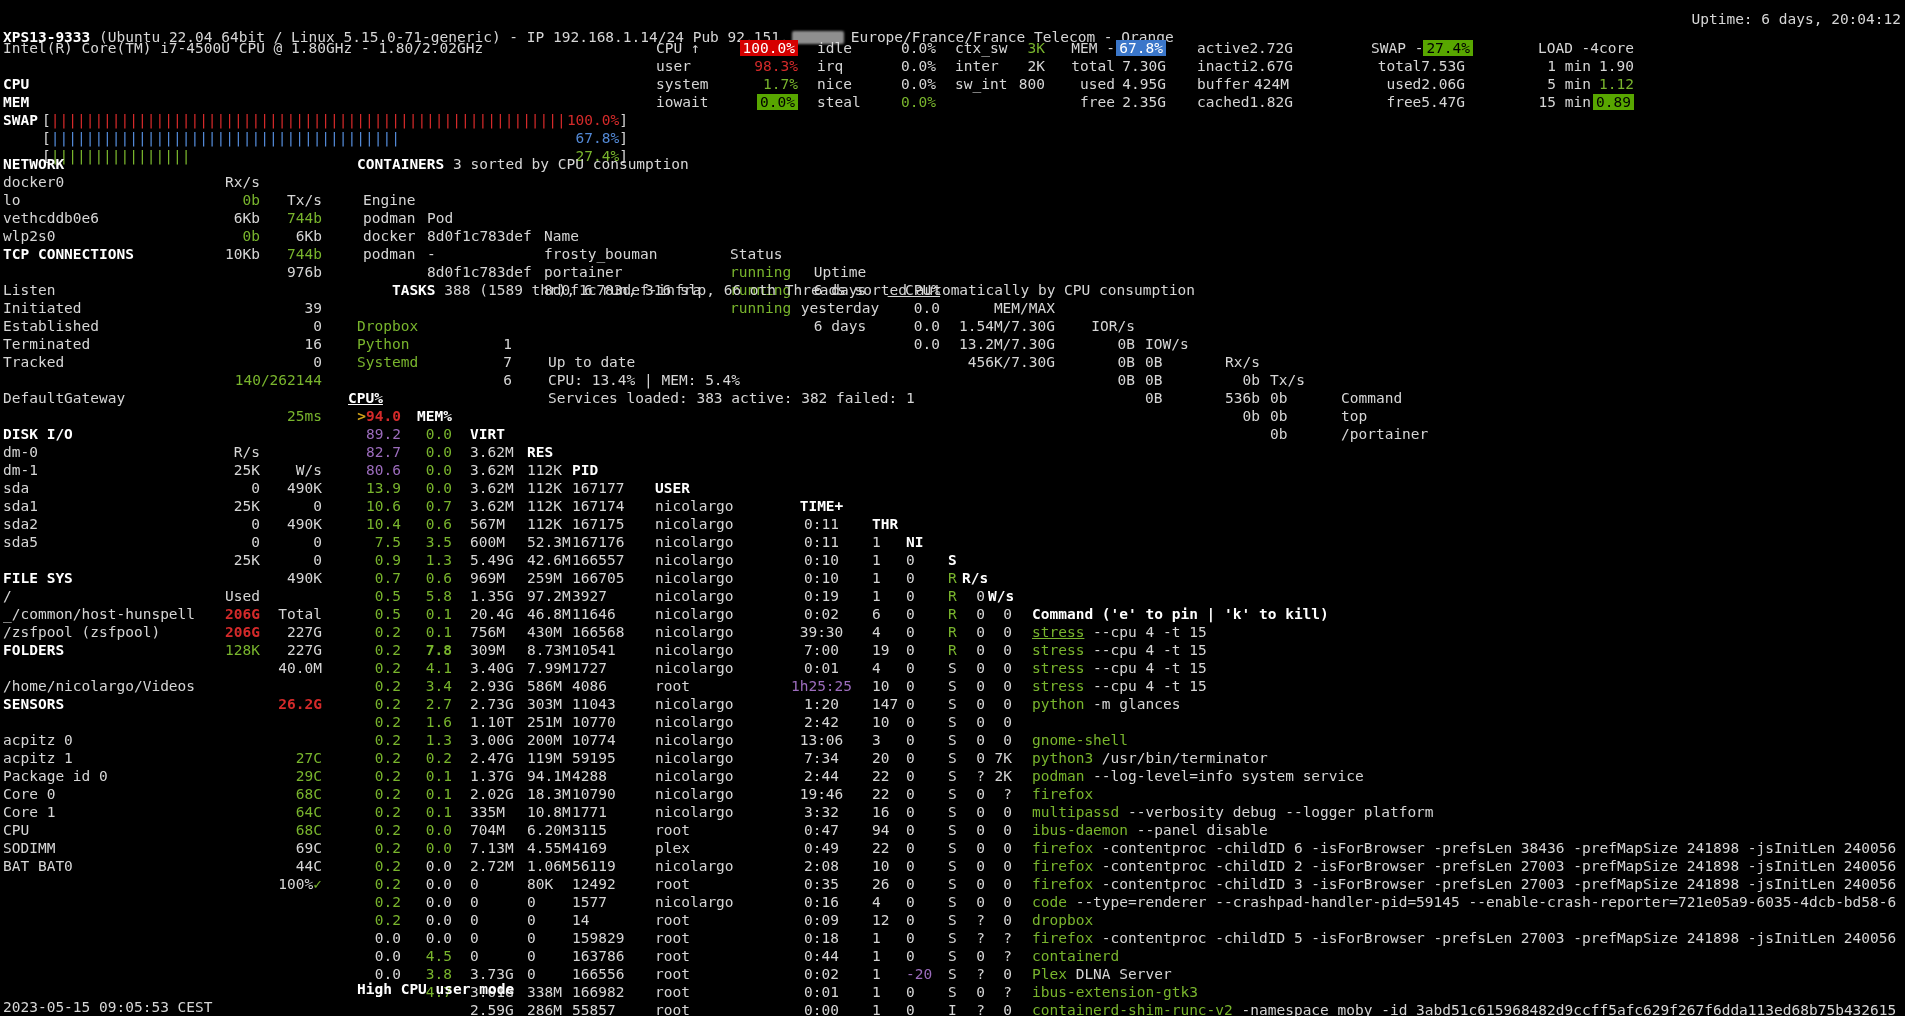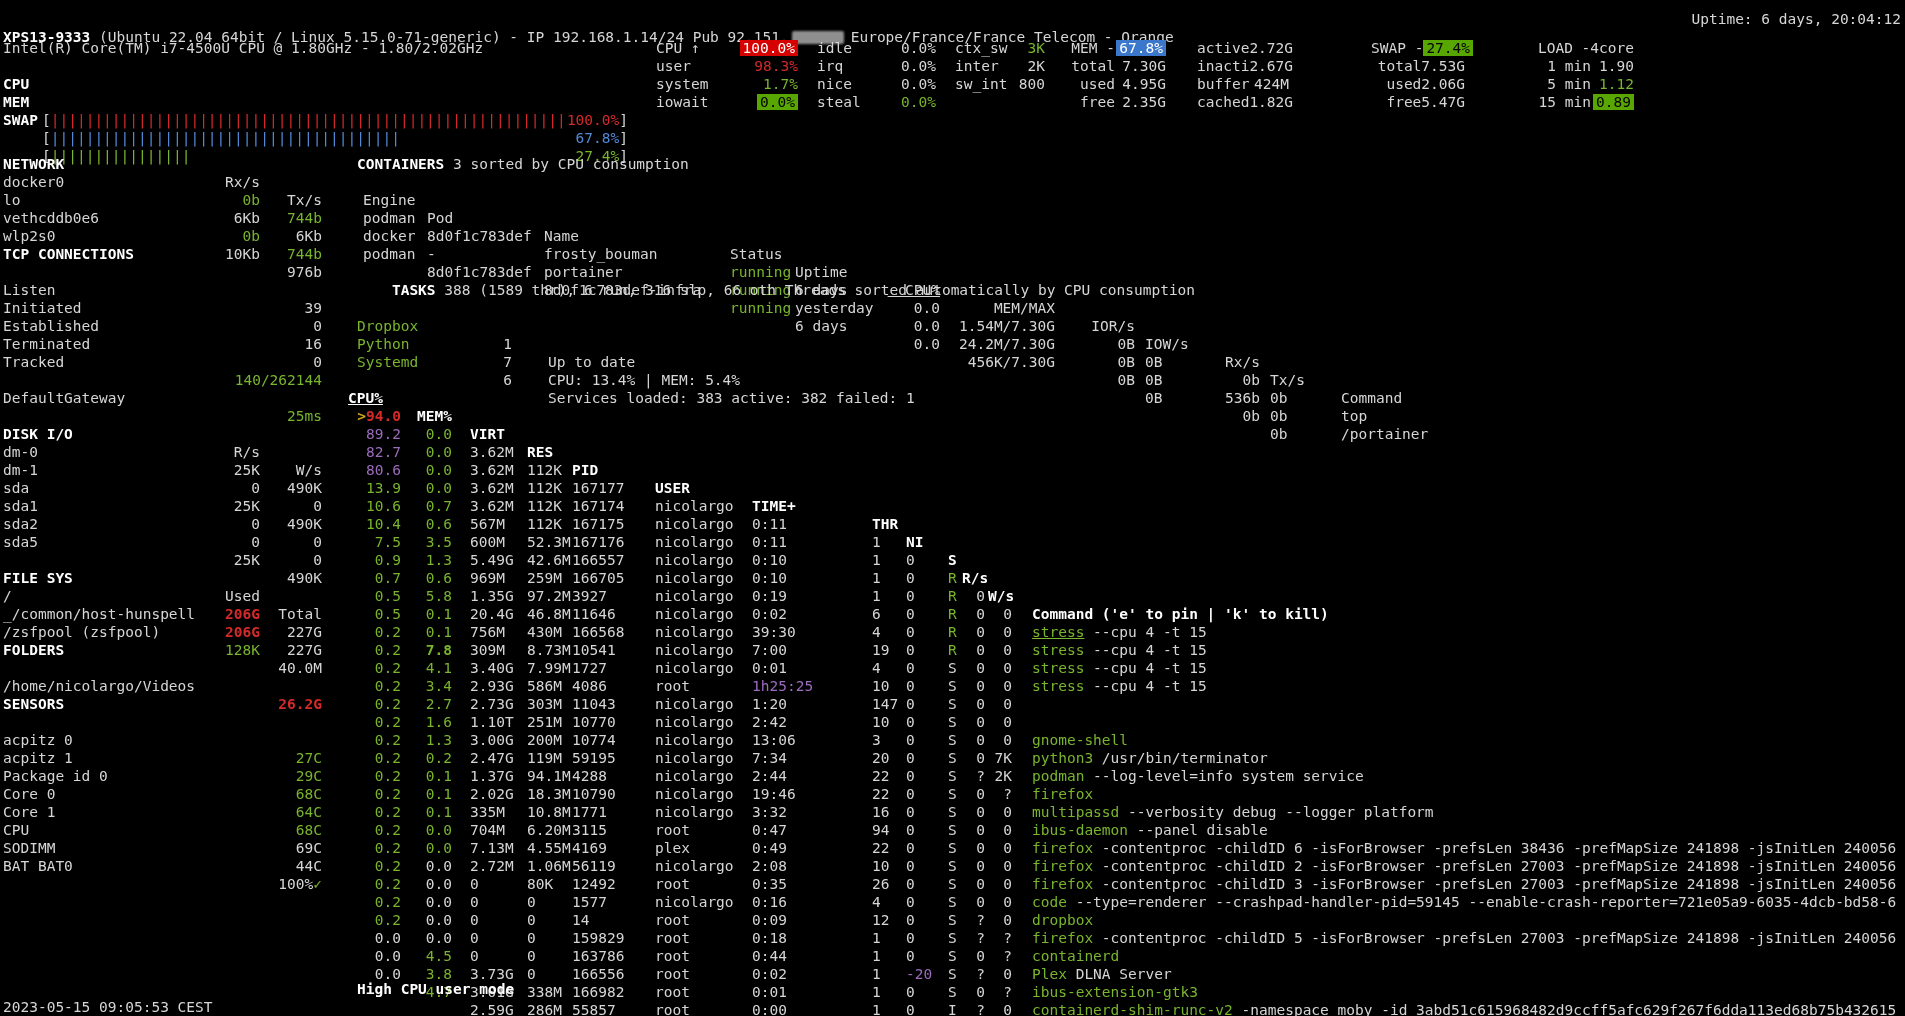--- a/index.html
+++ b/index.html
@@ -61,21 +61,21 @@
   .sb-l{position:absolute;left:3px;white-space:pre}
   .sb-v1{position:absolute;left:168px;width:92px;text-align:right;white-space:pre}
   .sb-v2{position:absolute;left:230px;width:92px;text-align:right;white-space:pre}
 
   
   .ct{position:absolute;white-space:pre}
   .ct-engine{left:363px;width:70px}
   .ct-pod{left:427px;width:112px}
   .ct-name{left:544px;width:178px}
   .ct-status{left:730px;width:72px}
-  .ct-uptime{left:795px;width:90px;text-align:left}
+  .ct-uptime{left:795px;width:90px;text-align:center}
   .ct-cpu{left:877px;width:63px;text-align:right}
   .ct-mem{left:945px;width:110px;text-align:right}
   .ct-ior{left:1065px;width:70px;text-align:right}
   .ct-iow{left:1145px;width:60px}
   .ct-rx{left:1180px;width:80px;text-align:right}
   .ct-tx{left:1270px;width:52px}
   .ct-cmd{left:1341px;right:0}
 
   
   .amp-name{position:absolute;left:357px;width:130px;color:var(--green)}
@@ -83,21 +83,21 @@
   .amp-desc{position:absolute;left:548px;white-space:pre}
 
   
   .pc{position:absolute;white-space:pre}
   .pc-cpu{left:348px;width:53px;text-align:right}
   .pc-mem{left:407px;width:45px;text-align:right}
   .pc-virt{left:470px;width:55px}
   .pc-res{left:527px;width:55px}
   .pc-pid{left:572px;width:73px;text-align:left}
   .pc-user{left:655px;width:100px}
-  .pc-time{left:752px;width:83px;text-align:left}
+  .pc-time{left:780px;width:83px;text-align:center}
   .pc-thr{left:872px;width:34px}
   .pc-ni{left:906px;width:34px;text-align:left}
   .pc-s{left:948px;width:14px}
   .pc-rs{left:962px;width:23px;text-align:right}
   .pc-ws{left:988px;width:24px;text-align:right}
   .pc-cmd{left:1032px;right:0;overflow:hidden}
   .pc-cmd .cmd{color:var(--green)}
   .pc-caret{color:var(--orange);font-weight:bold}
   #proc-header .pc{color:var(--white);font-weight:bold}
   #proc-header .pc-cpuh{left:348px;width:62px;text-decoration:underline}
@@ -427,21 +427,21 @@
           <span class="ct ct-cmd">top</span>
         </div>
 
         <div class="row">
           <span class="ct ct-engine">docker</span>
           <span class="ct ct-pod">-</span>
           <span class="ct ct-name">portainer</span>
           <span class="ct ct-status" data-c="green">running</span>
           <span class="ct ct-uptime">yesterday</span>
           <span class="ct ct-cpu">0.0</span>
-          <span class="ct ct-mem">24.2M/7.30G</span>
+          <span class="ct ct-mem">13.2M/7.30G</span>
           <span class="ct ct-ior">0B</span>
           <span class="ct ct-iow">0B</span>
           <span class="ct ct-rx">536b</span>
           <span class="ct ct-tx">0b</span>
           <span class="ct ct-cmd">/portainer</span>
         </div>
 
         <div class="row">
           <span class="ct ct-engine">podman</span>
           <span class="ct ct-pod">8d0f1c783def</span>
@@ -572,20 +572,21 @@
         <span class="pc pc-virt">567M</span>
         <span class="pc pc-res">52.3M</span>
         <span class="pc pc-pid">166557</span>
         <span class="pc pc-user">nicolargo</span>
         <span class="pc pc-time"><span>0:19</span></span>
         <span class="pc pc-thr">6</span>
         <span class="pc pc-ni"><span>0</span></span>
         <span class="pc pc-s"><span data-c="green">R</span></span>
         <span class="pc pc-rs">0</span>
         <span class="pc pc-ws">0</span>
+        <span class="pc pc-cmd"><span class="cmd">python</span><span class="args"> -m glances</span></span>
       </div>
 
       <div class="row">
         <span class="pc pc-cpu"><span class="pc-caret"></span><span data-c="green">10.6</span></span>
         <span class="pc pc-mem"><span data-c="green">0.6</span></span>
         <span class="pc pc-virt">600M</span>
         <span class="pc pc-res">42.6M</span>
         <span class="pc pc-pid">166705</span>
         <span class="pc pc-user">nicolargo</span>
         <span class="pc pc-time"><span>0:02</span></span>

